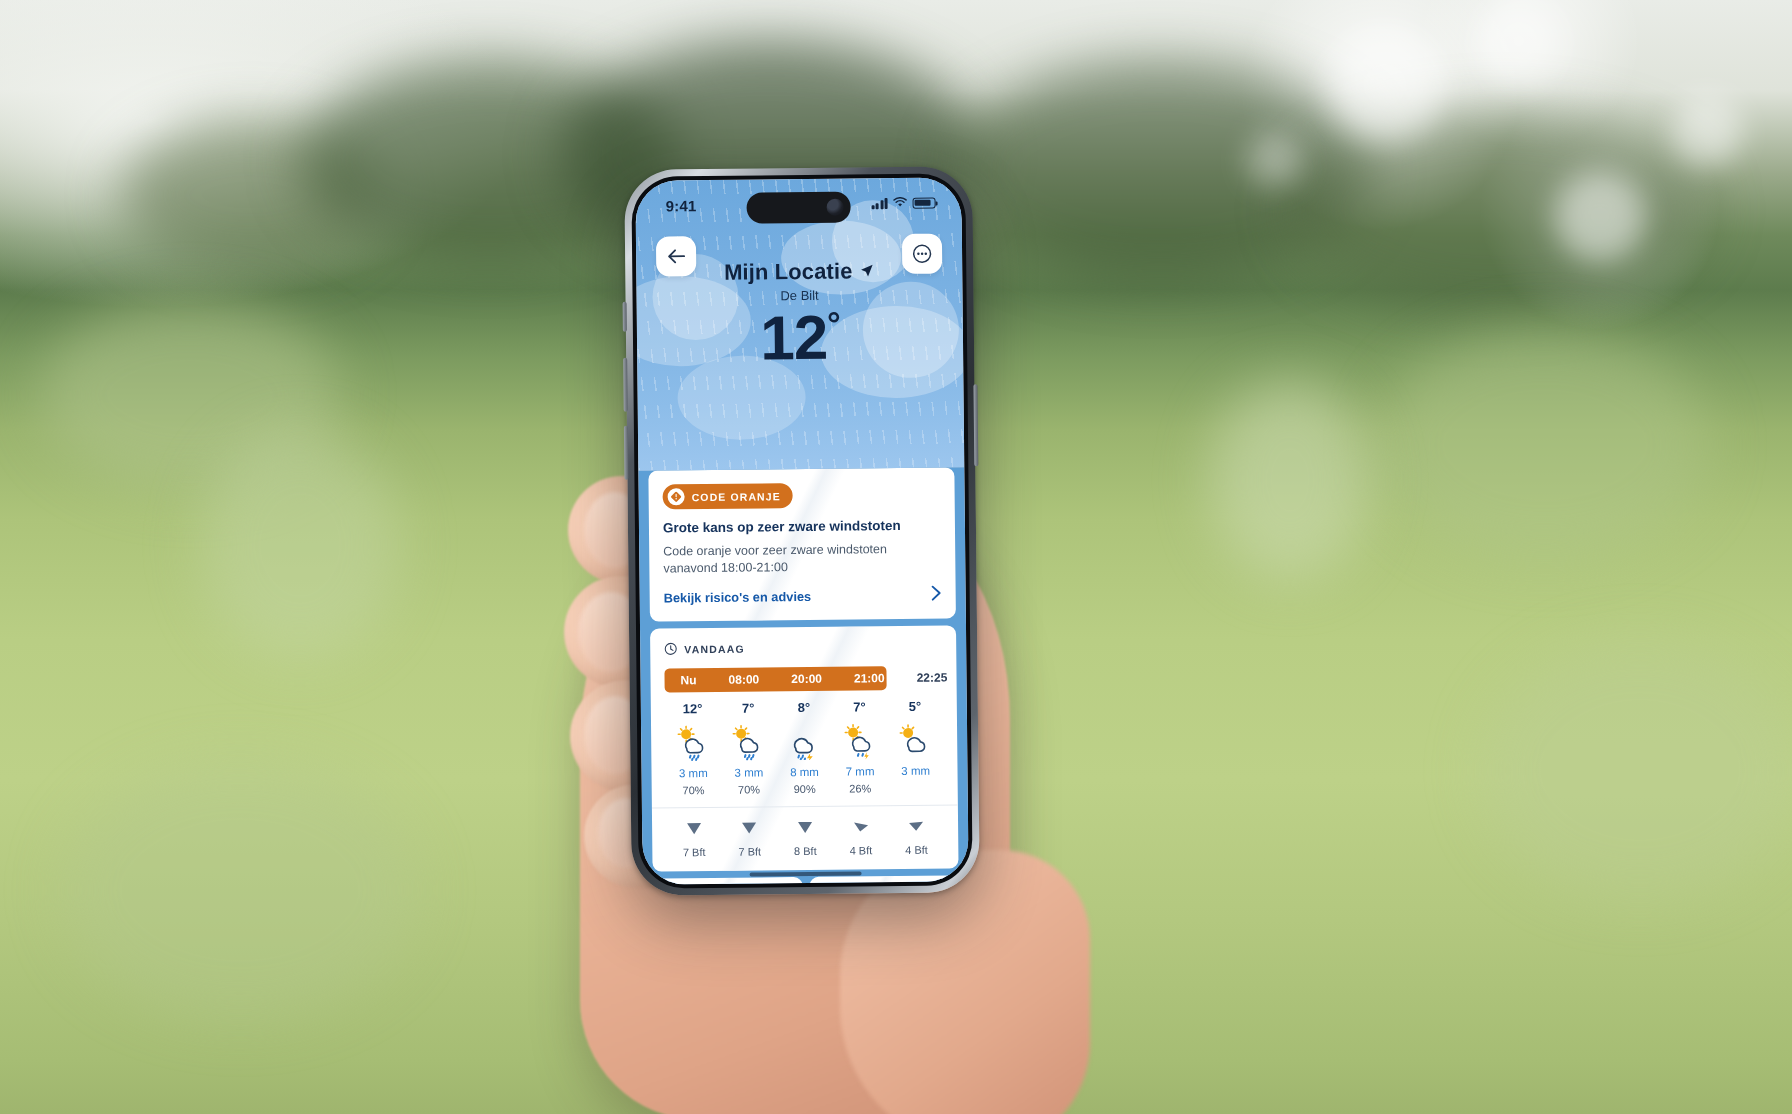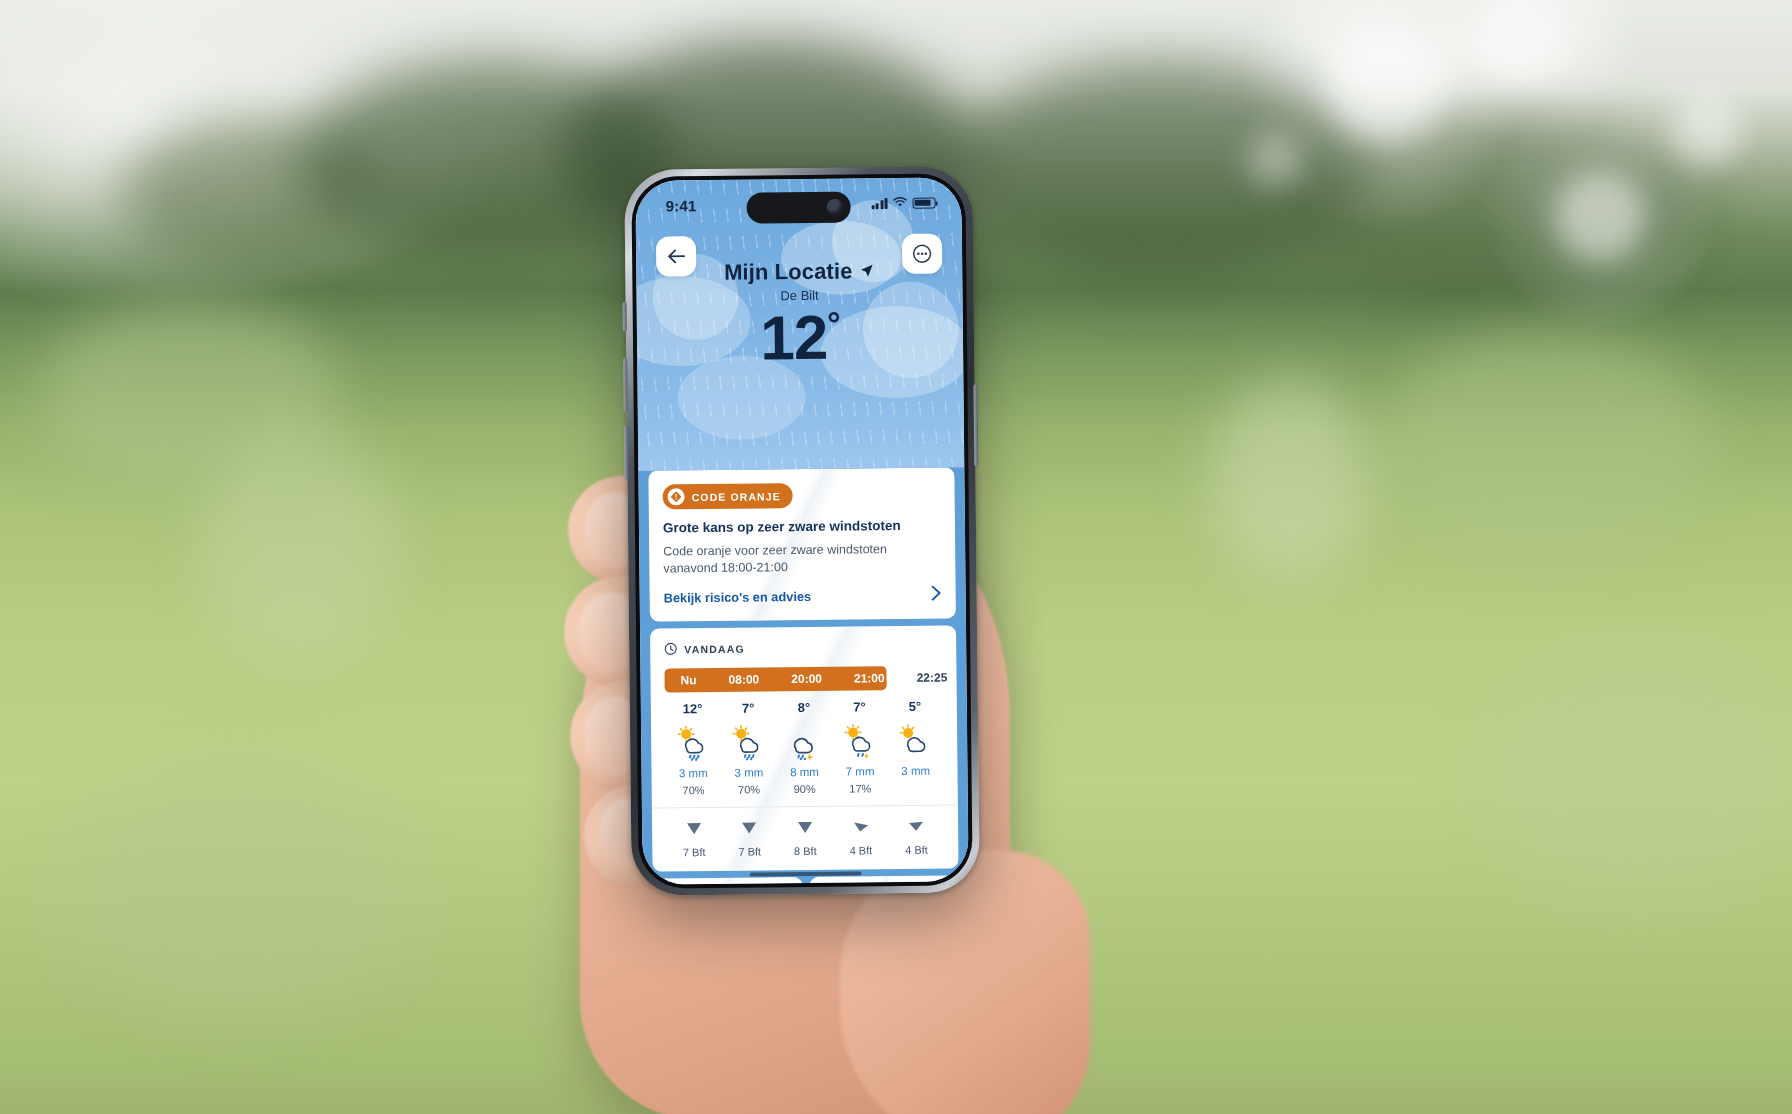--- a/index.html
+++ b/index.html
@@ -586,21 +586,21 @@
 
                 <div class="h-mm">3 mm</div>
                 <div class="h-mm">3 mm</div>
                 <div class="h-mm">8 mm</div>
                 <div class="h-mm">7 mm</div>
                 <div class="h-mm">3 mm</div>
 
                 <div class="h-pct">70%</div>
                 <div class="h-pct">70%</div>
                 <div class="h-pct">90%</div>
-                <div class="h-pct">17%</div>
+                <div class="h-pct">26%</div>
                 <div class="h-pct"></div>
               </div>
 
               <div class="divider"></div>
 
               <div class="wind-grid">
                 <div>
                   <div class="w-ico">
                     <svg width="20" height="18" viewBox="0 0 20 18">
                         <path d="M3 3 L17 3 L10 14 Z" fill="#5c6e85"></path>

